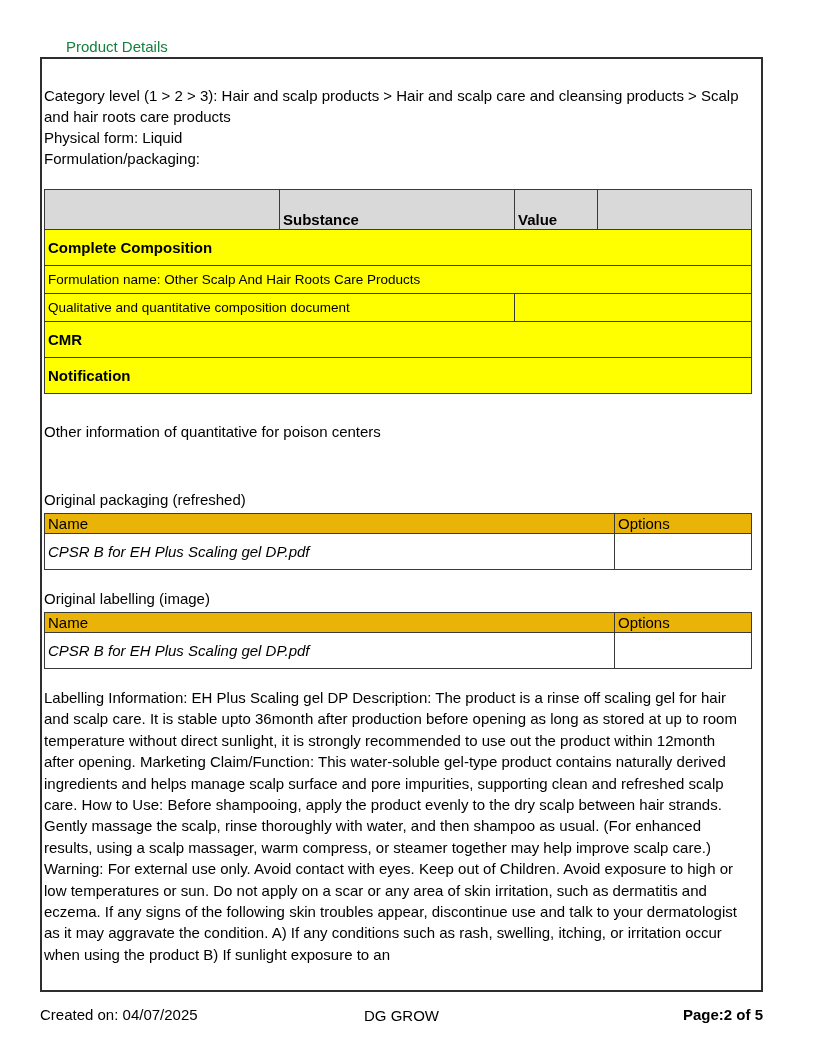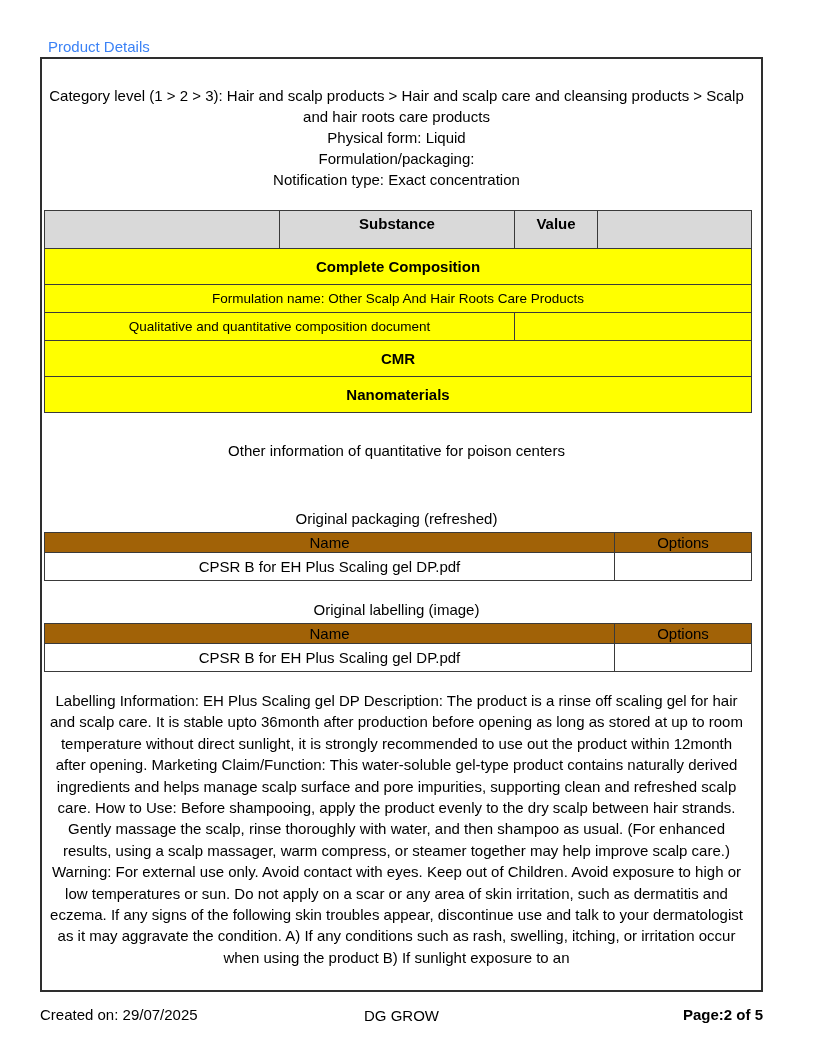--- a/index.html
+++ b/index.html
@@ -5,59 +5,58 @@
   * { margin:0; padding:0; box-sizing:border-box; }
   html,body { background:#fff; }
   body {
     width:816px; height:1056px;
     font-family:"Liberation Sans", sans-serif;
     color:#000; position:relative; overflow:hidden;
   }
   .page { position:absolute; left:0; top:0; width:816px; height:1056px; background:#ffffff; }
 
   .pd-label {
-    position:absolute; left:48px; top:38px;
-    font-size:15px; color:#3b82f6;
+    position:absolute; left:66px; top:38px;
+    font-size:15px; color:#15803d;
   }
 
   .main-box {
     position:absolute; left:40px; top:57px;
     width:723px; height:935px;
     border:2px solid #2e2e2e;
     padding:26px 12px 0 2px;
     overflow:hidden;
     background:#fff;
-    text-align:center;
   }
 
   .category-info { font-size:15px; line-height:21px; }
 
   table { border-collapse:collapse; width:707px; table-layout:fixed; }
   td {
     border:1px solid #3a3a3a;
     padding:1px 3px;
     vertical-align:middle;
     overflow:hidden; white-space:nowrap;
   }
 
   .comp-table { margin-top:20px; }
-  .comp-table td.th-cell { background:#d9d9d9; height:38px; font-size:15px; font-weight:bold; vertical-align:top; padding-top:4px; }
+  .comp-table td.th-cell { background:#d9d9d9; height:38px; font-size:15px; font-weight:bold; vertical-align:top; padding-top:21px; }
   .comp-table .hl td { background:#ffff00; }
   .comp-table .bold-row td { font-weight:bold; font-size:15px; height:36px;margin-left:28px; }
   .comp-table .small-row td { font-size:13.5px; height:28px; }
 
   .other-info { margin-top:29px; font-size:15px; }
 
   .sec-title { font-size:15px; margin-bottom:5px; }
   .pack-title { margin-top:51px; }
   .label-title { margin-top:20px; }
 
   .file-table td { font-size:15px; }
-  .file-table .thead td { background:#a16207; height:17px; }
-  .file-table .drow td { height:28px; }
+  .file-table .thead td { background:#eab308; height:17px; }
+  .file-table .drow td { height:36px;font-style:italic; }
 
   .para {
     margin-top:18px; font-size:15px; line-height:21.4px;
     white-space:normal;
   }
 
   .footer { position:absolute; left:40px; top:1006px; width:723px; font-size:15px; }
   .footer .left  { position:absolute; left:0; top:0; }
   .footer .center{ position:absolute; left:0; top:0; width:100%; text-align:center; line-height:20px; }
   .footer .right { position:absolute; right:0; top:0; text-align:right;font-weight:bold; }
@@ -68,21 +67,20 @@
 <div class="page">
 
   <div class="pd-label">Product Details</div>
 
   <div class="main-box">
 
     <div class="category-info">
       <div>Category level (1 &gt; 2 &gt; 3): Hair and scalp products &gt; Hair and scalp care and cleansing products &gt; Scalp and hair roots care products</div>
       <div>Physical form: Liquid</div>
       <div>Formulation/packaging:</div>
-      <div>Notification type: Exact concentration</div>
     </div>
 
     <table class="comp-table">
       <colgroup>
         <col style="width:235px">
           <col style="width:235px">
           <col style="width:83px">
           <col style="width:154px">
       </colgroup>
       <tbody>
@@ -99,21 +97,21 @@
         <td colspan="4">Formulation name: Other Scalp And Hair Roots Care Products</td>
       </tr>
       <tr class="hl small-row">
         <td colspan="2">Qualitative and quantitative composition document</td>
         <td colspan="2"></td>
       </tr>
       <tr class="hl bold-row">
         <td colspan="4">CMR</td>
       </tr>
       <tr class="hl bold-row">
-        <td colspan="4">Nanomaterials</td>
+        <td colspan="4">Notification</td>
       </tr>
     </tbody>
       </table>
 
     <div class="other-info">Other information of quantitative for poison centers</div>
 
     <div class="sec-title pack-title">Original packaging (refreshed)</div>
     <table class="file-table">
       <colgroup>
           <col style="width:570px">
@@ -150,17 +148,17 @@
       </table>
 
     <div class="para">Labelling Information: EH Plus Scaling gel DP Description: The product is a rinse off scaling gel for hair and scalp care. It is stable upto 36month after production before opening as long as stored at up to room temperature without direct sunlight, it is strongly recommended to use out the product within 12month after opening. Marketing Claim/Function: This water-soluble gel-type product contains naturally derived ingredients and helps manage scalp surface and pore impurities, supporting clean and refreshed scalp care. How to Use: Before shampooing, apply the product evenly to the dry scalp between hair strands. Gently massage the scalp, rinse thoroughly with water, and then shampoo as usual. (For enhanced results, using a scalp massager, warm compress, or steamer together may help improve scalp care.) Warning: For external use only. Avoid contact with eyes. Keep out of Children. Avoid exposure to high or low temperatures or sun. Do not apply on a scar or any area of skin irritation, such as dermatitis and eczema. If any signs of the following skin troubles appear, discontinue use and talk to your dermatologist as it may aggravate the condition. A) If any conditions such as rash, swelling, itching, or irritation occur when using the product B) If sunlight exposure to an</div>
 
   </div>
 
   <div class="footer">
     <div class="center">
       <div>DG GROW</div>
     </div>
-    <div class="left">Created on: 29/07/2025</div>
+    <div class="left">Created on: 04/07/2025</div>
     <div class="right">Page:2 of 5</div>
   </div>
 
 </div>
 
 </body></html>

